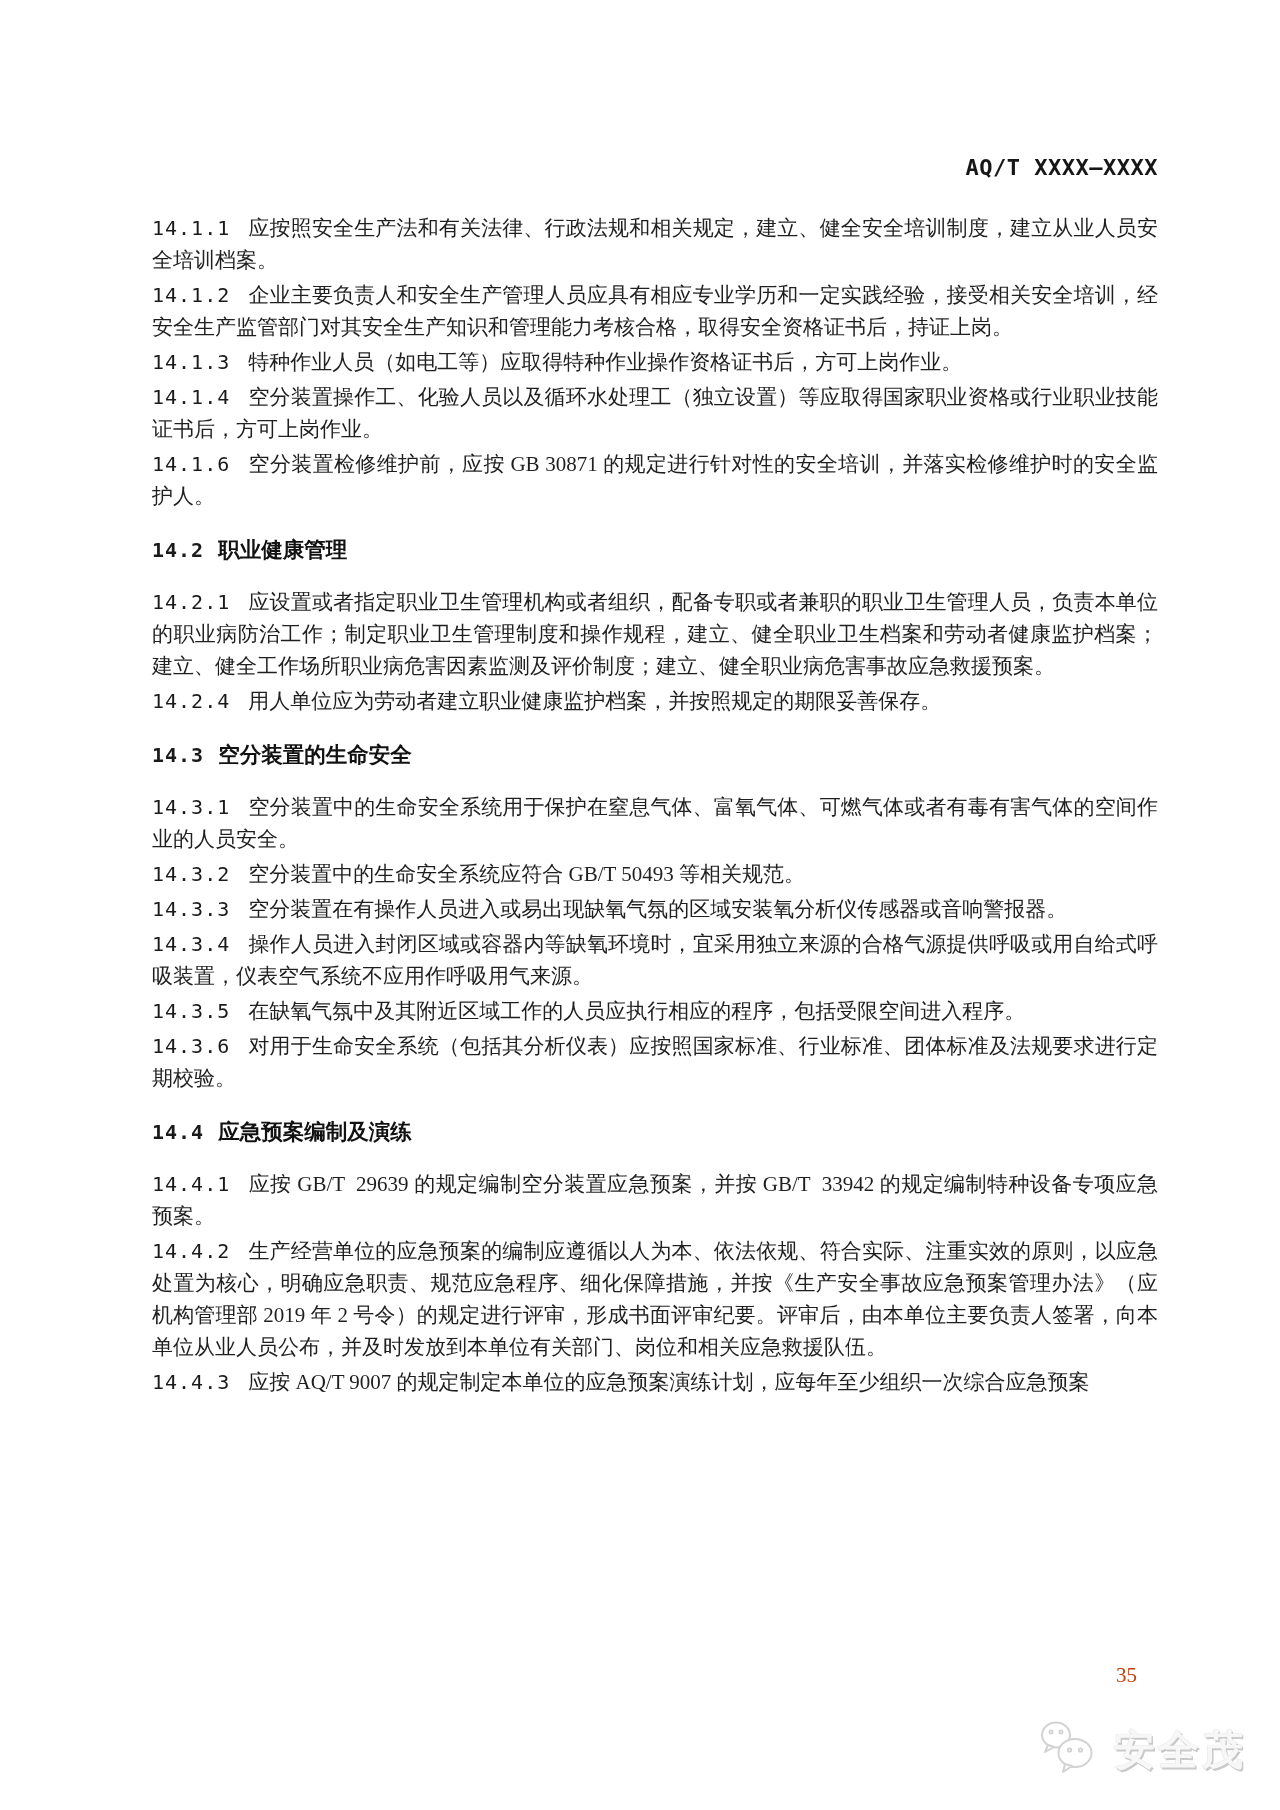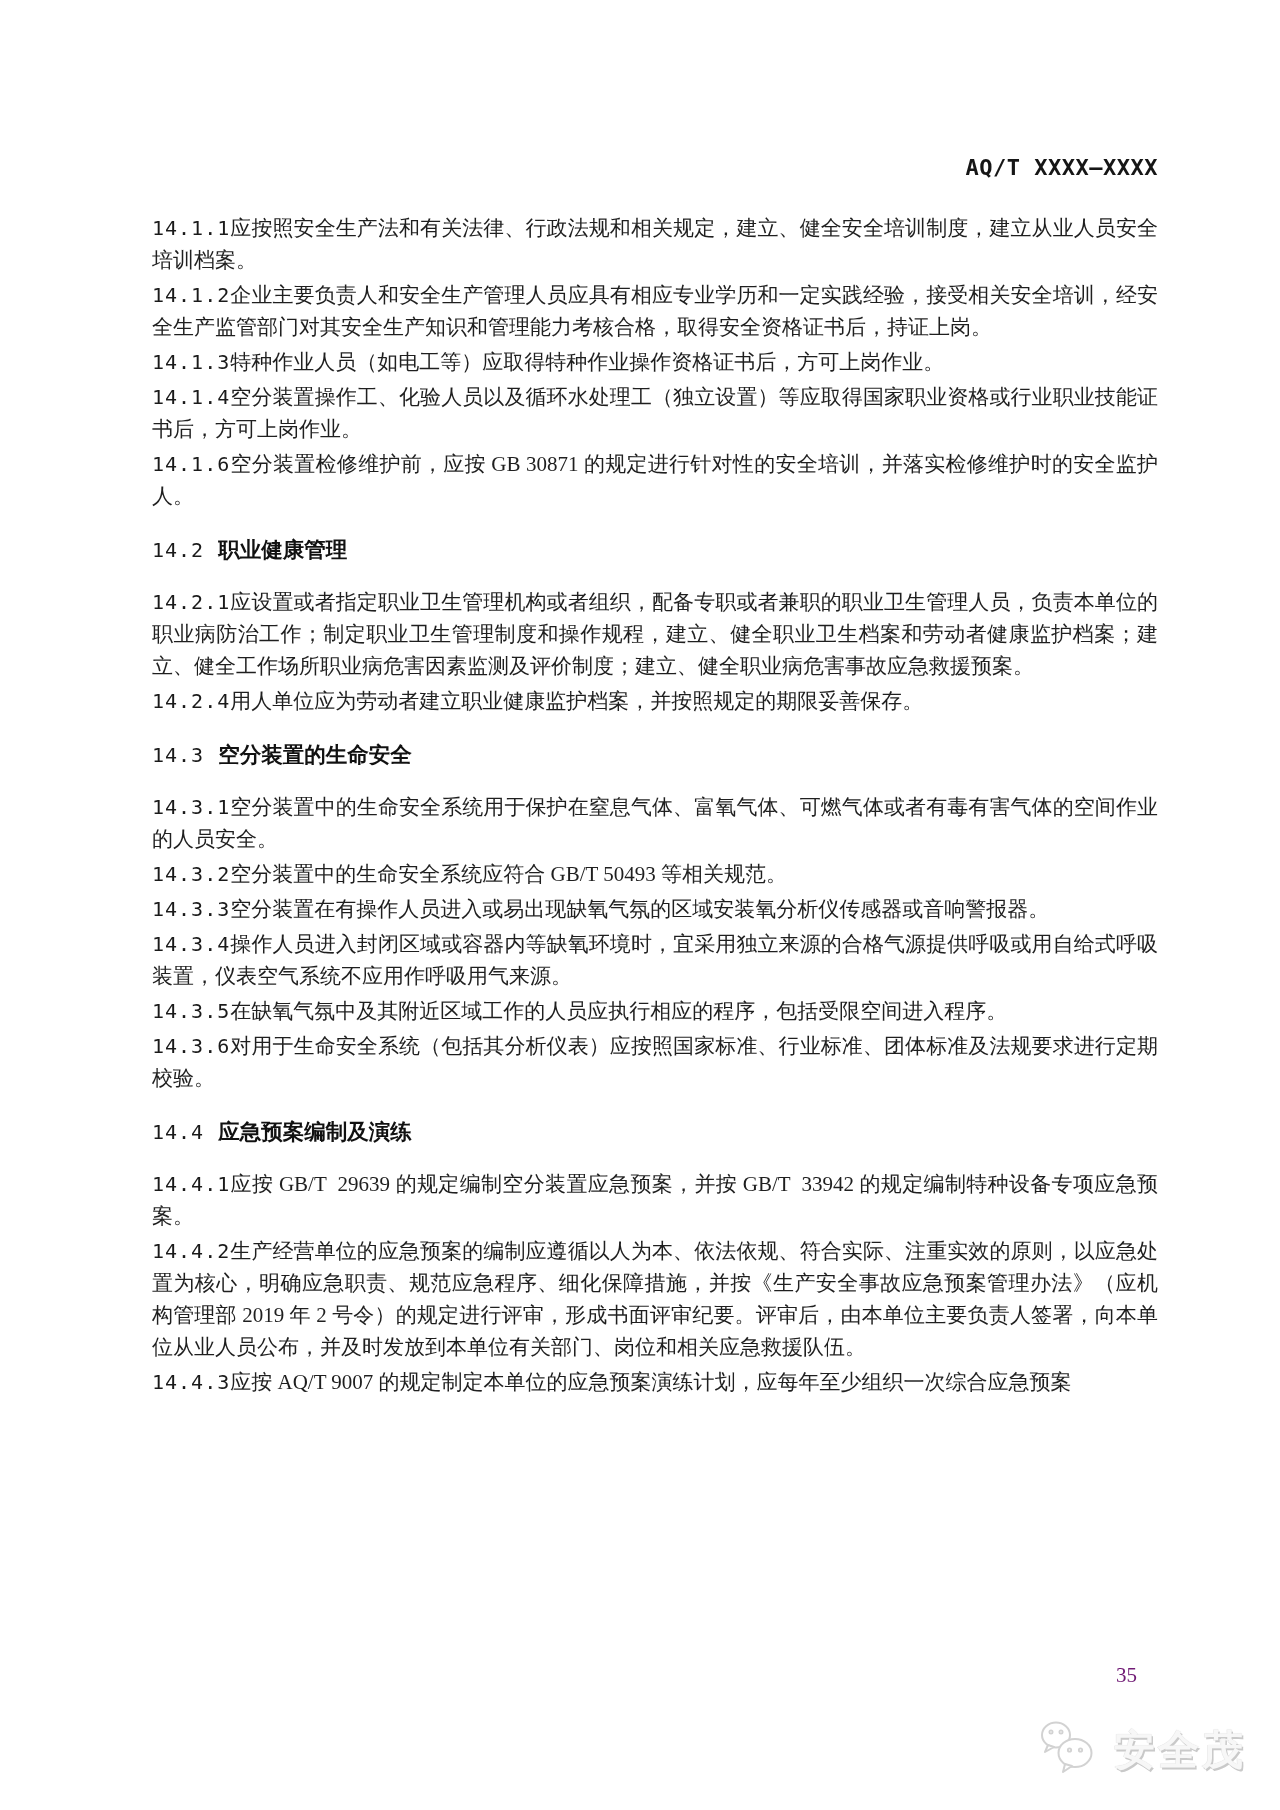--- a/index.html
+++ b/index.html
@@ -46,37 +46,38 @@
     font-family: "Liberation Sans", "DejaVu Sans", sans-serif;
     font-weight: 700;
     font-size: 21.5px;
     line-height: 32px;
     color: #111111;
   }
   .clause-num {
     font-family: "DejaVu Sans Mono", "Liberation Mono", monospace;
     font-size: 20px;
     letter-spacing: 1px;
+    margin-right: 18px;
     color: #1a1a1a;
   }
   p.heading .clause-num {
-    font-weight: 400;
+    font-weight: 700;
     margin-right: 14px;
   }
   .clause-text {
     white-space: pre-wrap;
     text-align: right;
   }
   .page-number {
     position: absolute;
     top: 1663px;
     right: 143px;
     font-size: 21px;
     font-family: "Liberation Serif", "DejaVu Serif", serif;
-    color: #701a75;
+    color: #c2410c;
   }
   .watermark {
     position: absolute;
     top: 1720px;
     right: 34px;
     display: flex;
     align-items: center;
     gap: 16px;
   }
   .watermark-text {

